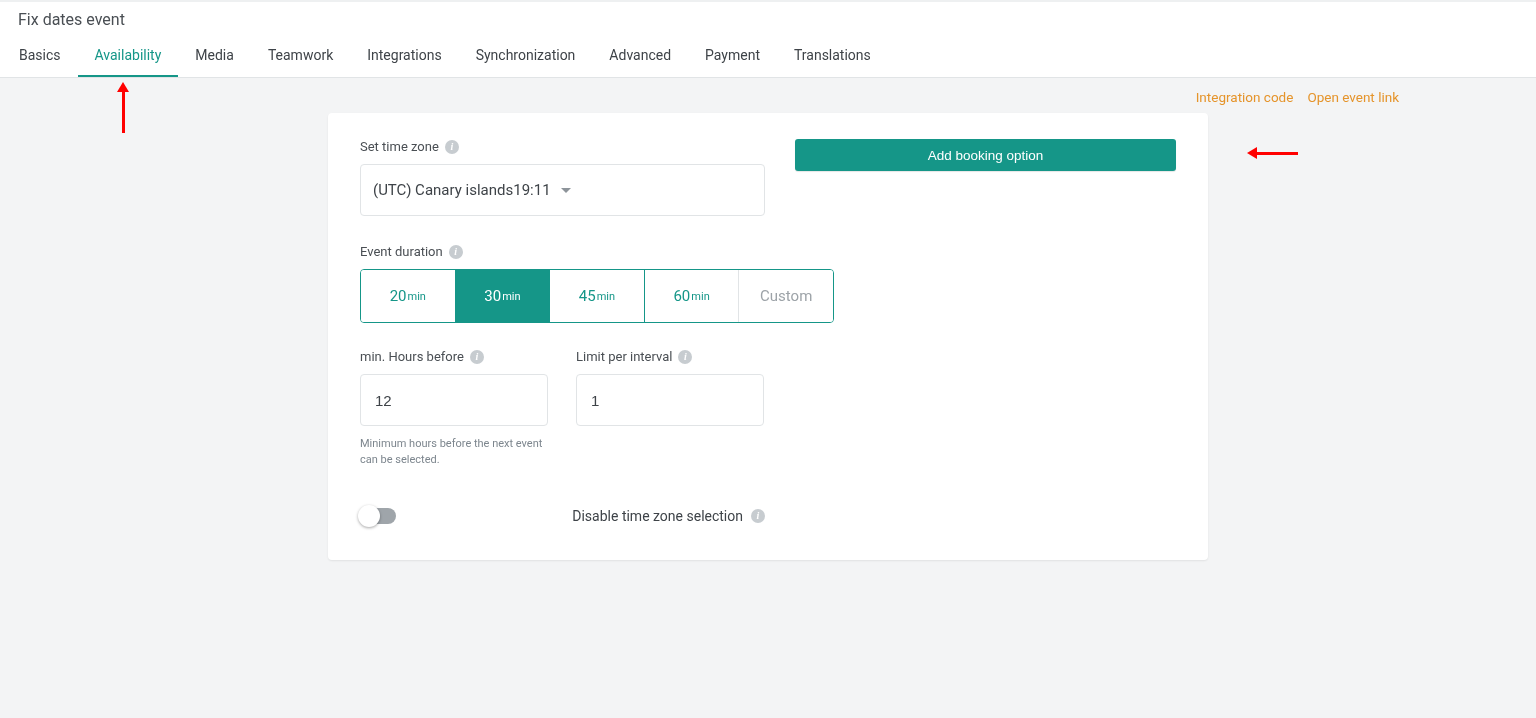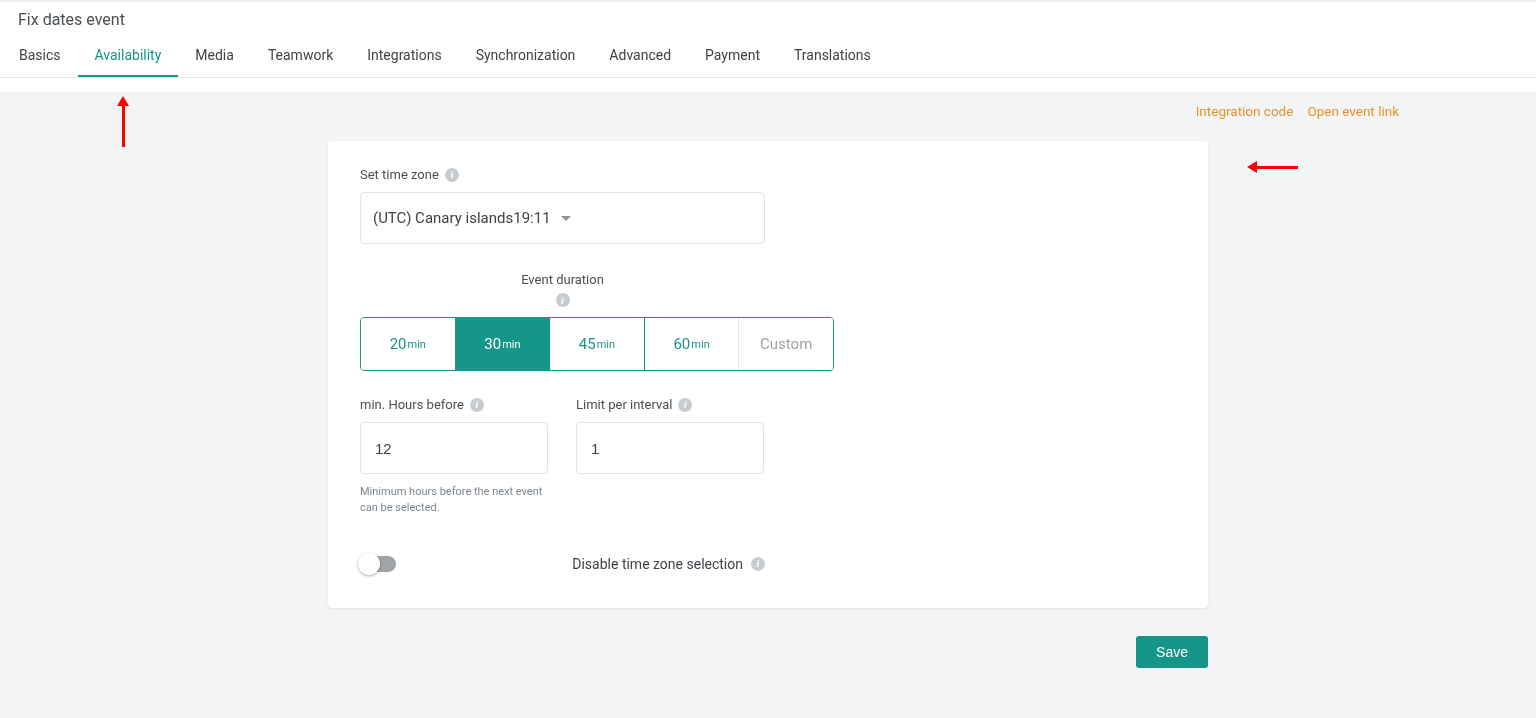--- a/index.html
+++ b/index.html
@@ -50,21 +50,21 @@
     border-bottom:2px solid var(--teal);
   }
   .page-bg{
     background:var(--page-bg);
     min-height:640px;
     padding-bottom:40px;
   }
   .toplinks{
     display:flex;justify-content:flex-end;
     width:1262px;
-    margin:14px auto;
+    margin:0 auto;
     padding:11px 0 8px 0;
     gap:14px;
     font-size:13.5px;
   }
   .toplinks a{color:var(--orange);text-decoration:none;cursor:pointer;}
   .card{
     width:880px;
     margin:0 auto;
     background:#fff;
     border-radius:4px;
@@ -183,21 +183,21 @@
         <span class="info-icon">i</span>
       </div>
       <div class="select-box">
         <span>(UTC) Canary islands</span>
         <span class="select-right">
           <span>19:11</span>
           <span class="caret"></span>
         </span>
       </div>
 
-      <div class="field-label" style="margin-top:28px;flex-direction:column;">
+      <div class="field-label" style="margin-top:28px;">
         <span>Event duration</span>
         <span class="info-icon">i</span>
       </div>
       <div class="duration-group">
         <div class="dur">
             <span>20</span>
             <span class="unit">min</span>
           </div>
         <div class="dur selected">
             <span>30</span>
@@ -239,24 +239,24 @@
             <div class="knob"></div>
           </div>
         <div class="toggle-label">
           <span>Disable time zone selection</span>
           <span class="info-icon">i</span>
         </div>
       </div>
 
     </div>
 
+    <div class="col-right">
+      <button class="btn-primary">
+        <span>Add booking option</span>
+      </button>
+    </div>
 
   </div>
 
   <div class="arrow-left" style="left:1256px;top:74px;"></div>
 
-  <div class="save-row">
-    <button class="btn-save">
-      <span>Save</span>
-    </button>
-  </div>
 
 </div>
 
 </body></html>

